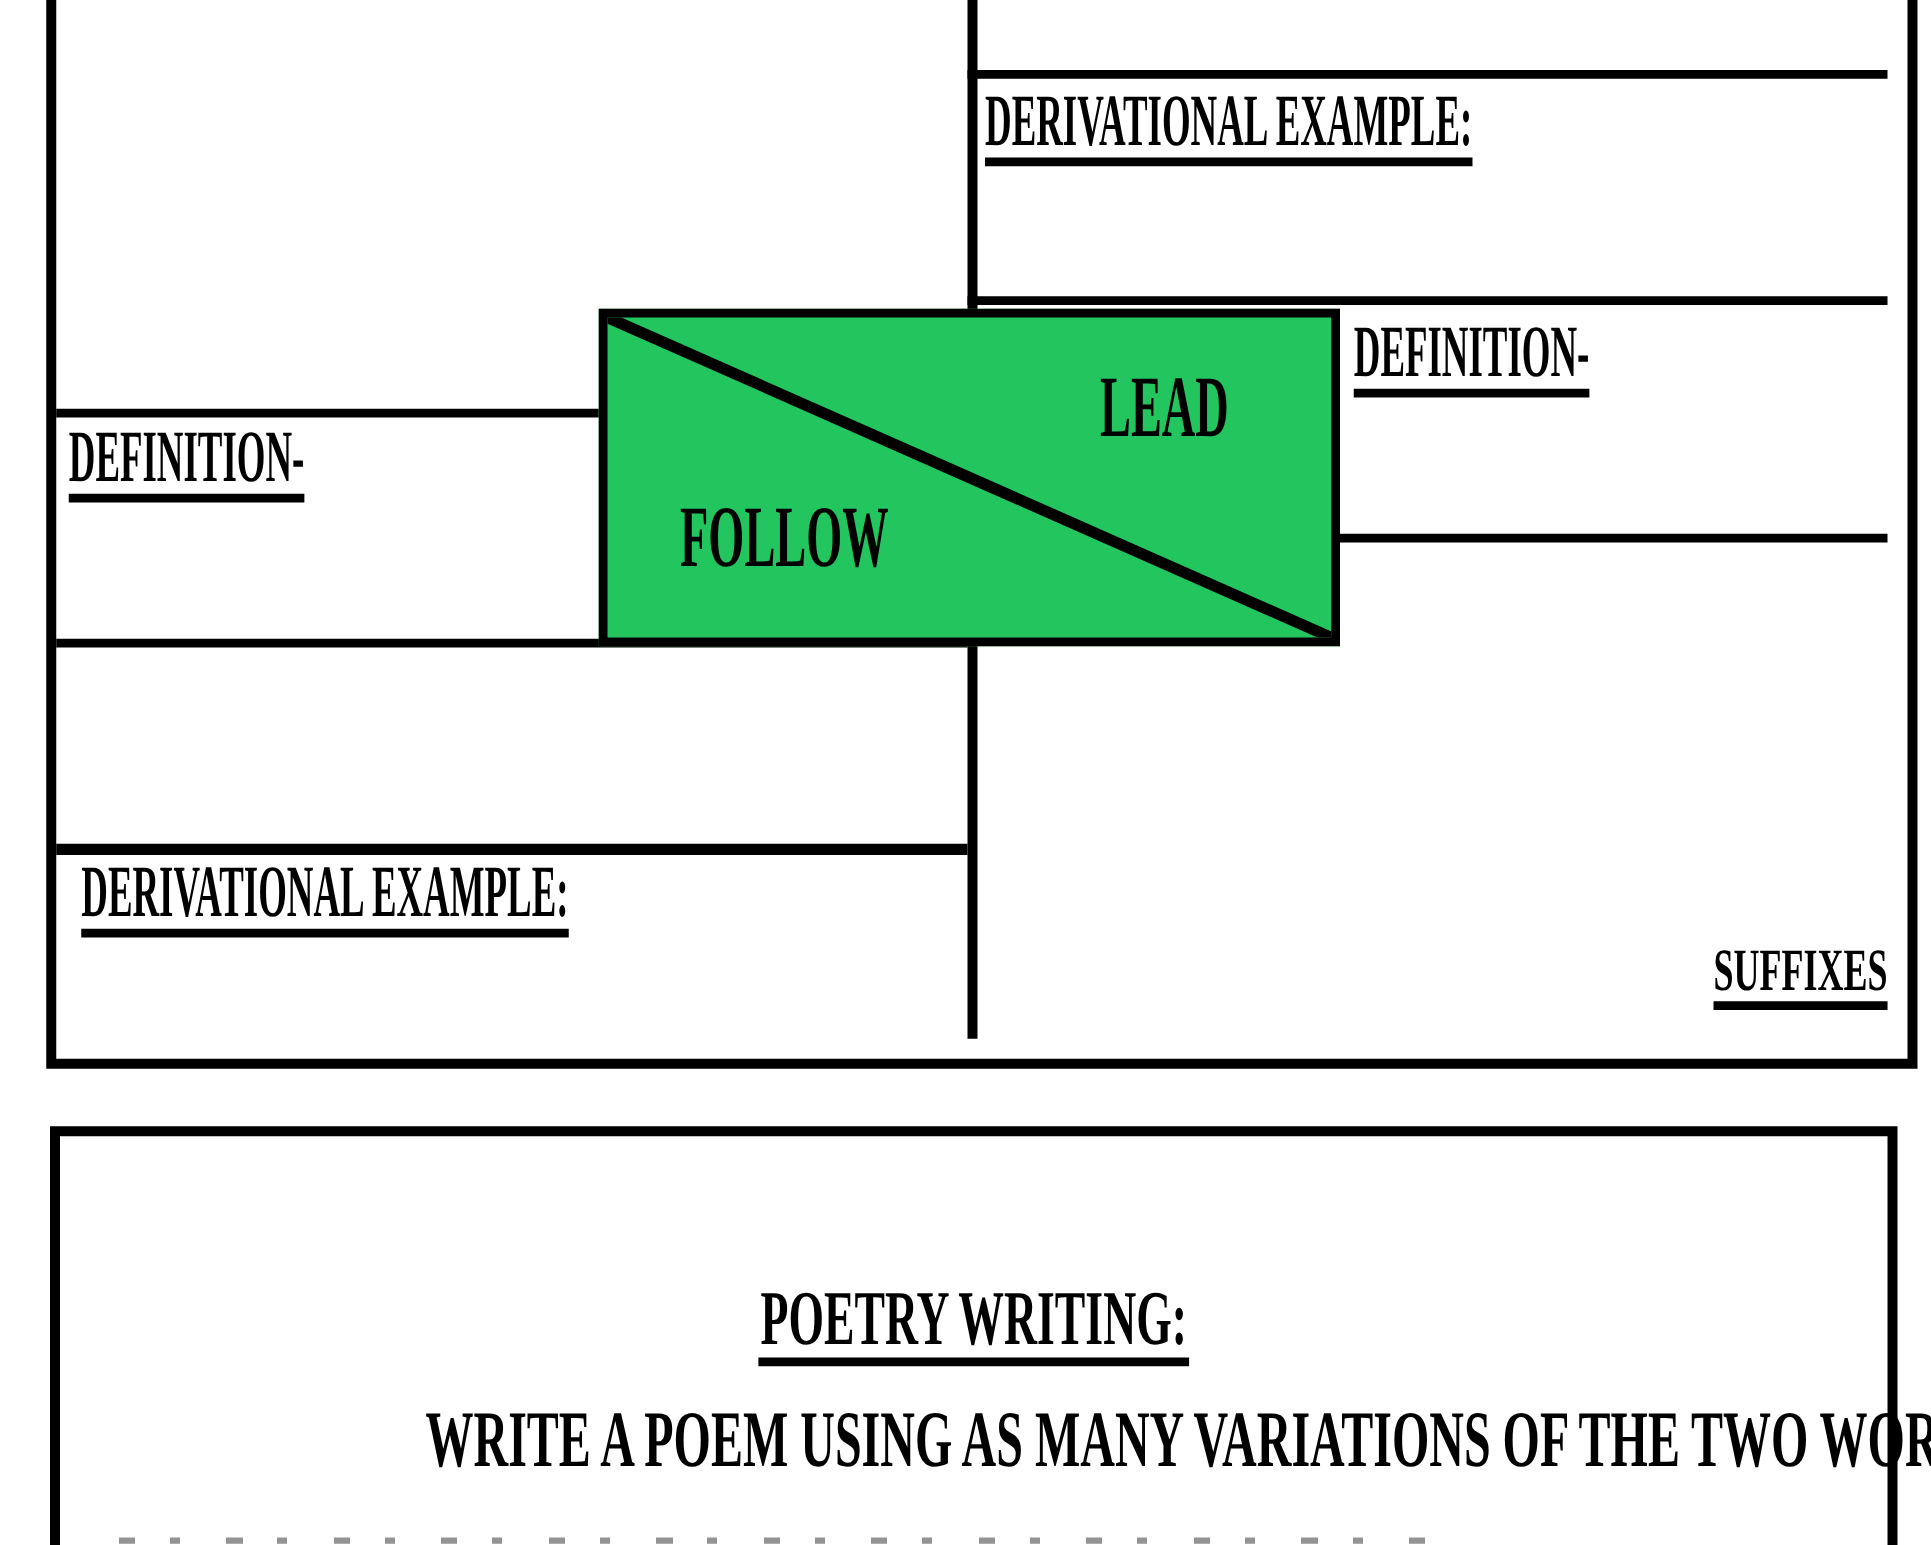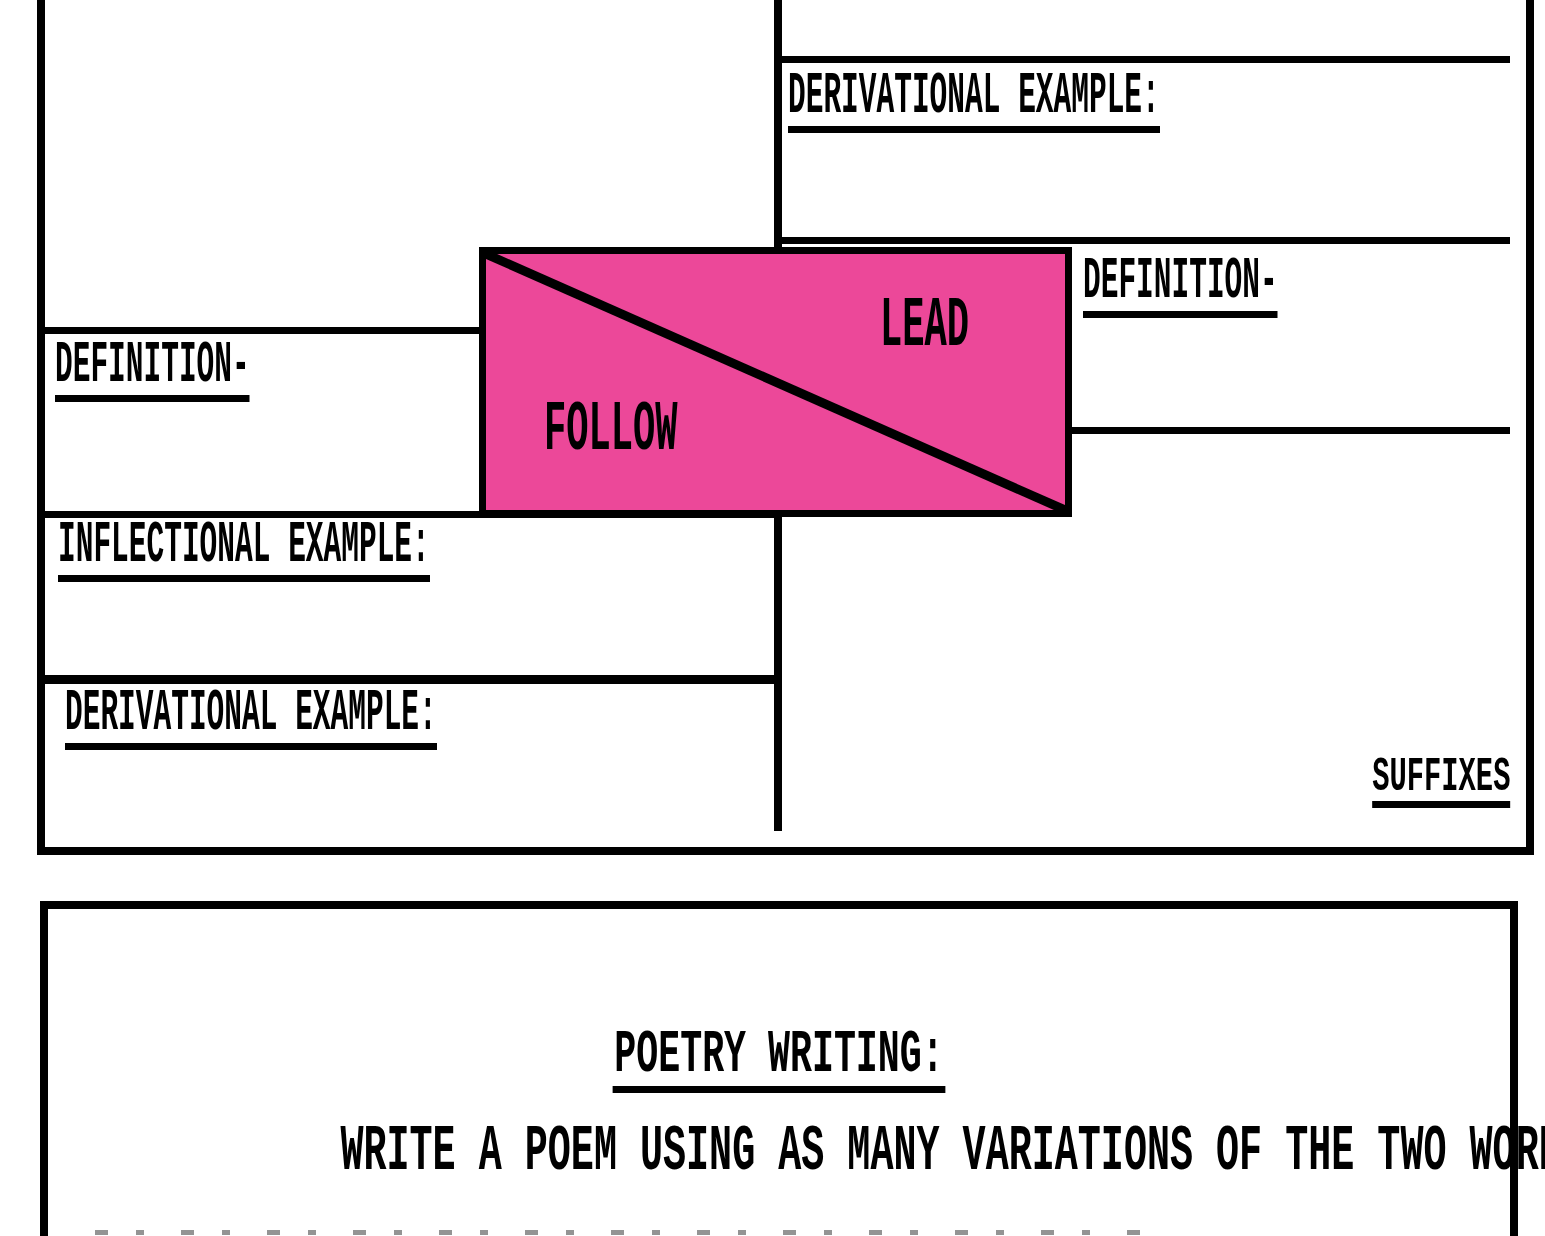--- a/index.html
+++ b/index.html
@@ -1,29 +1,29 @@
 <!DOCTYPE html>
 <html><head>
 <meta charset="utf-8">
 <style>
   html,body{margin:0;padding:0;background:#ffffff;}
   .sheet{position:relative;width:1545px;height:1236px;background:#fff;overflow:hidden;
-         font-family:Liberation Mono, monospace;color:#000;}
+         font-family:Liberation Serif, serif;color:#000;}
   .box{position:absolute;border:8px solid #000;background:transparent;}
   .line{position:absolute;background:#000;}
   .cell{position:absolute;}
   
   .lbl{position:absolute;font-weight:700;font-size:59px;line-height:1;white-space:nowrap;
        letter-spacing:0;border-bottom:7px solid #000;transform:scaleX(.5);transform-origin:0 0;}
   .lbl-r{transform-origin:100% 0;}
   .word{position:absolute;font-weight:700;font-size:70px;line-height:1;white-space:nowrap;
         transform:scaleX(.53);transform-origin:0 0;}
   .suffix-lbl{font-size:48px;transform:scaleX(.6);}
   .word-box{position:absolute;left:479px;top:247px;width:593px;height:270px;
-            border:7px solid #000;background:#ec4899;box-sizing:border-box;}
+            border:7px solid #000;background:#22c55e;box-sizing:border-box;}
   .word-box svg{position:absolute;left:0;top:0;}
   .poetry-box{position:absolute;left:40px;top:901px;width:1478px;height:420px;
               border:8px solid #000;box-sizing:border-box;background:#fff;}
   .center-line{position:absolute;left:0;right:0;text-align:center;font-weight:700;line-height:1;
                white-space:nowrap;}
   .poetry-title{top:115px;font-size:62px;transform:scaleX(.59);transform-origin:50% 0;}
   .poetry-title span{display:inline-block;border-bottom:7px solid #000;padding:0 3px;}
   .poetry-instruction{top:211px;font-size:64px;transform:scaleX(.6);transform-origin:50% 0;}
   .clipped-tops{position:absolute;left:47px;top:321px;width:1060px;height:5px;opacity:.42;
     background:repeating-linear-gradient(90deg,#000 0 13px,transparent 13px 41px,#000 41px 49px,transparent 49px 86px);}
@@ -51,23 +51,20 @@
   </div>
 
   <div class="cell" style="left:1073px;top:244px;width:437px;height:183px;">
     <div class="lbl" style="left:10px;top:8px;">DEFINITION-</div>
   </div>
 
   <div class="cell" style="left:45px;top:334px;width:434px;height:177px;">
     <div class="lbl" style="left:10px;top:2px;">DEFINITION-</div>
   </div>
 
-  <div class="cell" style="left:45px;top:518px;width:729px;height:157px;">
-    <div class="lbl" style="left:13px;top:-2px;">INFLECTIONAL EXAMPLE:</div>
-  </div>
 
   <div class="cell" style="left:45px;top:684px;width:729px;height:147px;">
     <div class="lbl" style="left:20px;top:0;">DERIVATIONAL EXAMPLE:</div>
   </div>
 
   <div class="cell" style="left:782px;top:434px;width:728px;height:397px;margin-left:13px;">
     <div class="lbl lbl-r suffix-lbl" style="right:13px;top:319px;">SUFFIXES</div>
   </div>
 
   <div class="word-box">

